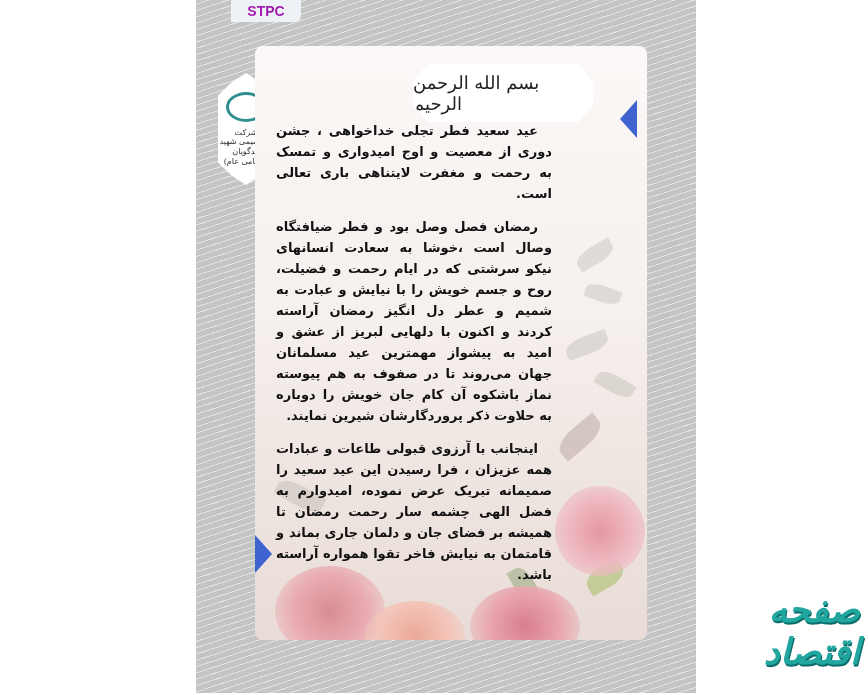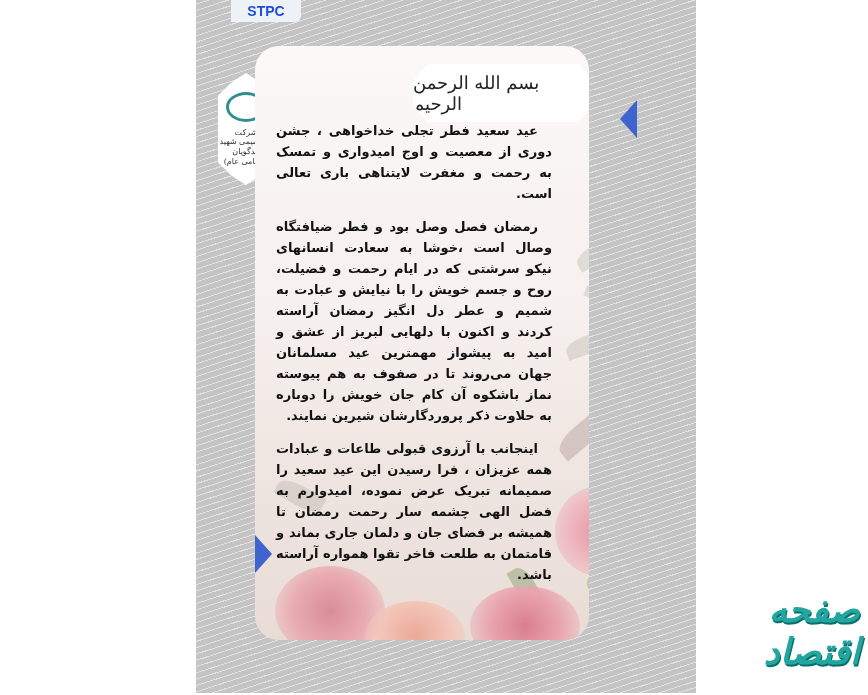--- a/index.html
+++ b/index.html
@@ -10,28 +10,28 @@
   }
   .poster {
     position: absolute; left: 196px; top: 0; width: 500px; height: 693px;
     background-color: #c3c3c3;
     background-image: repeating-linear-gradient(-18deg, #c4c4c4 0px, #c4c4c4 5px, #e2e2e2 5px, #e2e2e2 6px);
     overflow: hidden;
   }
   .stpc-tab {
     position: absolute; left: 35px; top: 0; width: 70px; height: 22px;
     background: #eef2f6; border-radius: 0 0 6px 0;
-    color: #1d4ed8; font-weight: bold; font-size: 14px;
+    color: #a21caf; font-weight: bold; font-size: 14px;
     display: flex; align-items: center; justify-content: center;
     font-family: "Liberation Sans", sans-serif;
     text-align: right;
   }
   .card {
-    position: absolute; left: 59px; top: 46px; width: 334px; height: 594px;
-    border-radius: 24px;
+    position: absolute; left: 59px; top: 46px; width: 392px; height: 594px;
+    border-radius: 8px;
     background: linear-gradient(180deg, #fbf8f7 0%, #f6f0ee 45%, #efe6e1 70%, #e9dcd6 100%);
     overflow: hidden;
   }
   .leaf { position: absolute; border-radius: 50% 0; background: rgba(160,160,150,0.28); }
   .flower { position: absolute; border-radius: 50%; }
   .basmala {
     position: absolute; left: 158px; top: 18px; width: 180px; height: 58px;
     background: #ffffff;
     clip-path: polygon(8% 0, 92% 0, 100% 30%, 100% 70%, 92% 100%, 8% 100%, 0 70%, 0 30%);
     display: flex; align-items: center; justify-content: center;
@@ -112,20 +112,20 @@
 
     <div class="basmala">بسم الله الرحمن الرحیم</div>
   </div>
 
   <div class="tri-right"></div>
   <div class="tri-left"></div>
 
   <div class="body-text">
     <p>عید سعید فطر تجلی خداخواهی ، جشن دوری از معصیت  و اوج امیدواری و تمسک به رحمت و مغفرت لایتناهی باری تعالی است.</p>
     <p>رمضان فصل وصل بود و فطر ضیافتگاه وصال است ،خوشا به سعادت انسانهای نیکو سرشتی که در ایام رحمت و فضیلت، روح و جسم خویش را با نیایش و عبادت  به شمیم و عطر دل انگیز رمضان آراسته کردند و اکنون با دلهایی لبریز از عشق و امید به پیشواز مهمترین عید مسلمانان جهان می‌روند تا در صفوف به هم پیوسته نماز باشکوه آن کام جان خویش را دوباره به حلاوت ذکر پروردگارشان شیرین نمایند.</p>
-    <p>اینجانب با آرزوی قبولی طاعات و عبادات همه عزیزان ، فرا رسیدن این عید سعید را صمیمانه تبریک عرض نموده، امیدوارم به فضل الهی  چشمه سار رحمت رمضان تا همیشه بر فضای جان و دلمان جاری بماند و قامتمان به طلعت فاخر تقوا همواره آراسته باشد.</p>
+    <p>اینجانب با آرزوی قبولی طاعات و عبادات همه عزیزان ، فرا رسیدن این عید سعید را صمیمانه تبریک عرض نموده، امیدوارم به فضل الهی  چشمه سار رحمت رمضان تا همیشه بر فضای جان و دلمان جاری بماند و قامتمان به نیایش فاخر تقوا همواره آراسته باشد.</p>
   </div>
 
   <div class="signature">
   </div>
 </div>
 
 <div class="brand-logo">صفحه اقتصاد</div>
 
 </body></html>

